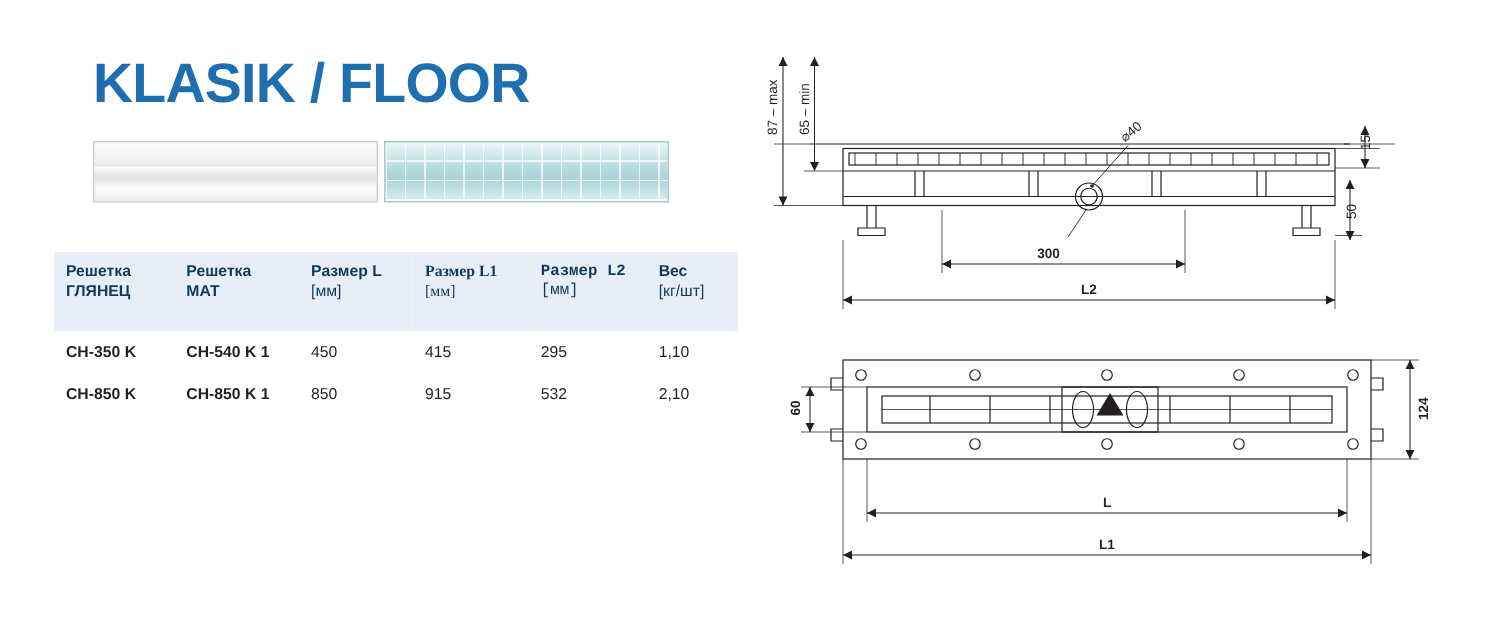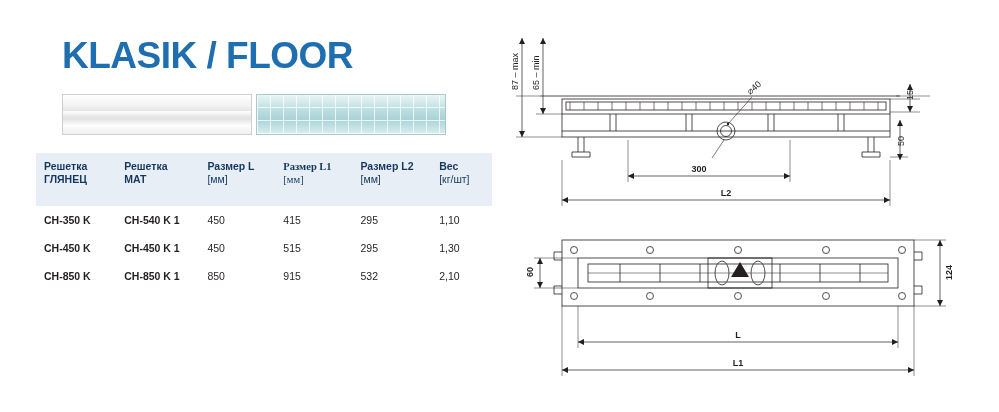--- a/index.html
+++ b/index.html
@@ -39,21 +39,21 @@
     background:
       repeating-linear-gradient(90deg, rgba(255,255,255,.75) 0 1px, rgba(255,255,255,0) 1px 13px),
       repeating-linear-gradient(0deg, rgba(255,255,255,.75) 0 1px, rgba(255,255,255,0) 1px 13px),
       linear-gradient(180deg,#e9f5f5 0%,#bfe0e2 35%,#a9d3d6 62%,#d9eef0 100%);
     border:1px solid #a9c9cc;
     box-sizing:border-box;
   }
 
   
   .tbl{
-    position:absolute;left:36px;top:153px;width:456px;
+    position:absolute;left:36px;top:168px;width:456px;
     border-collapse:collapse;
     font-size:10.5px;
   }
   .tbl th{
     background:#e8eef6;
     text-align:left;
     font-weight:bold;
     font-size:10.5px;
     color:#13375e;
     padding:7px 6px 8px 8px;
@@ -68,21 +68,21 @@
     font-size:10.5px;
     color:#231f20;
     white-space:nowrap;
   }
   .tbl td.b{font-weight:bold;}
   .tbl tbody tr{height:24px;}
   .col1{width:76px;}
   .col2{width:76px;}
   .col3{width:74px;}
   .col4{width:78px;font-family:Liberation Serif, serif;}
-  .col5{width:78px;}
+  .col5{width:78px;font-family:Liberation Mono, monospace;}
   .col6{width:60px;}
 
   
   .right{position:absolute;left:500px;top:0;width:499px;height:412px;}
   svg{display:block;}
   .dimtxt{font-family:"Liberation Sans",sans-serif;font-size:9px;fill:#231f20;}
   .dimtxt.b{font-weight:bold;}
 </style>
 </head>
 <body>
@@ -128,28 +128,20 @@
         </tr>
       </thead>
       <tbody>
         <tr>
           <td class="b">CH-350 K</td>
           <td class="b">CH-540 K 1</td>
           <td>450</td>
           <td>415</td>
           <td>295</td>
           <td>1,10</td>
-        </tr>
-        <tr>
-          <td class="b">CH-450 K</td>
-          <td class="b">CH-450 K 1</td>
-          <td>450</td>
-          <td>515</td>
-          <td>295</td>
-          <td>1,30</td>
         </tr>
         <tr>
           <td class="b">CH-850 K</td>
           <td class="b">CH-850 K 1</td>
           <td>850</td>
           <td>915</td>
           <td>532</td>
           <td>2,10</td>
         </tr>
       </tbody>

